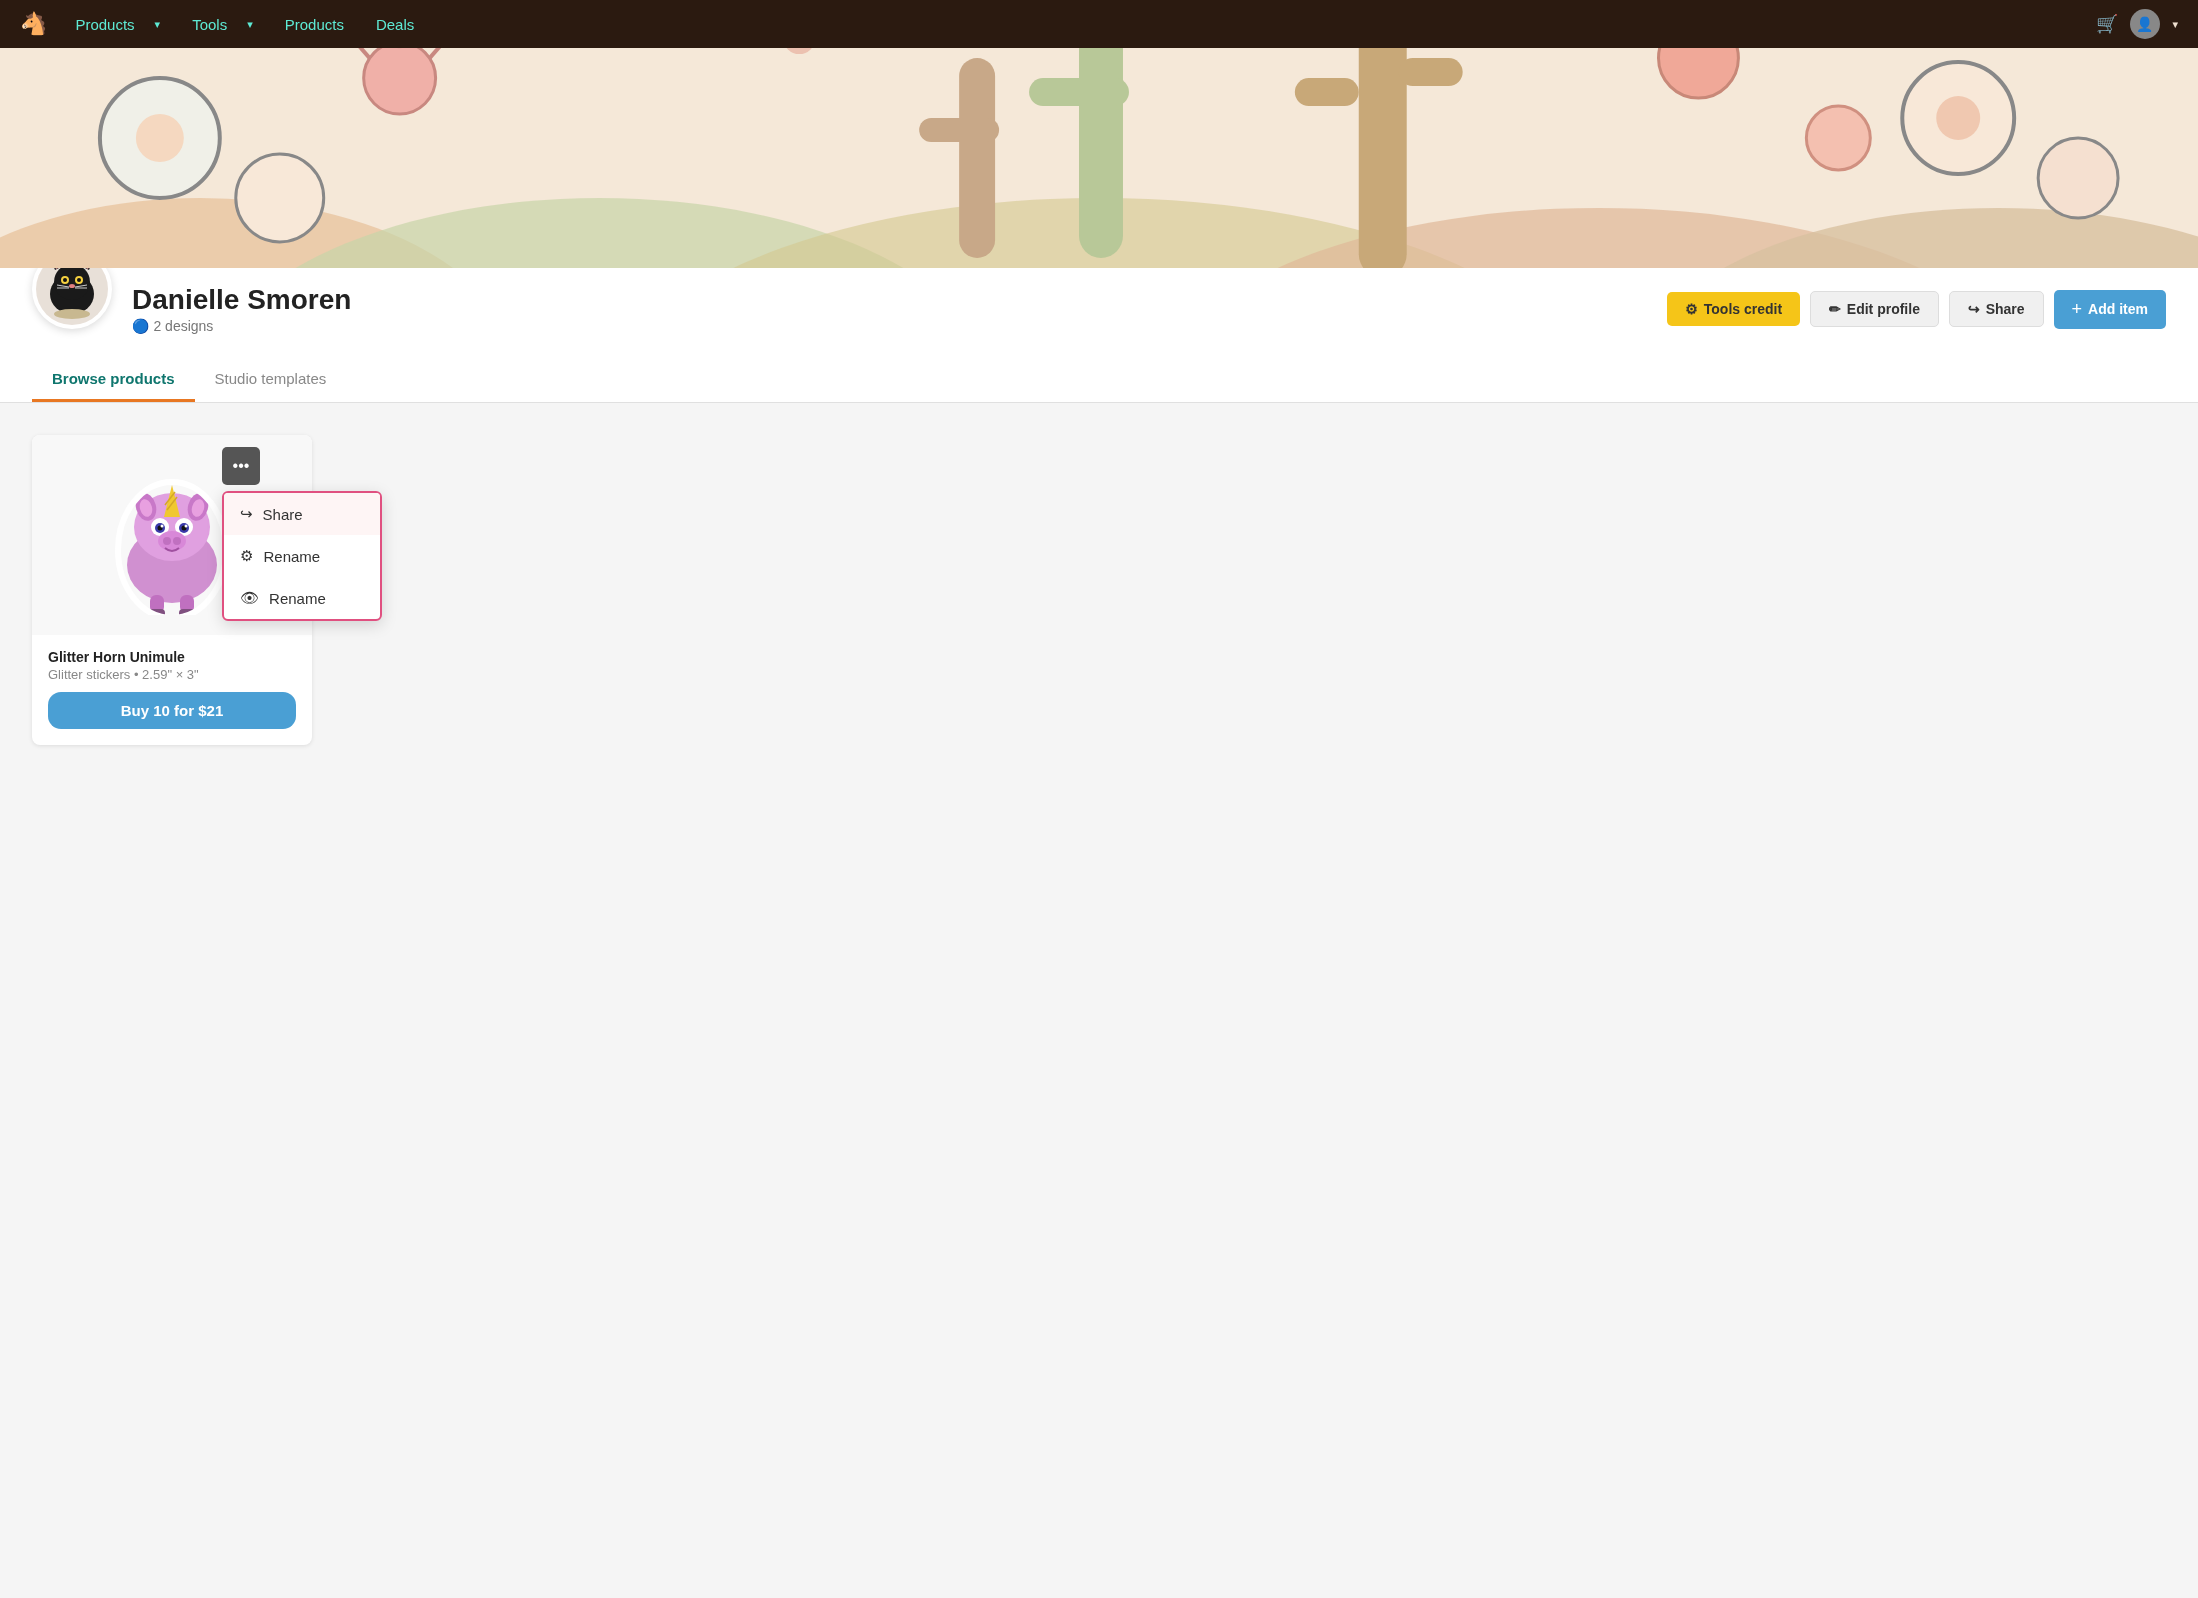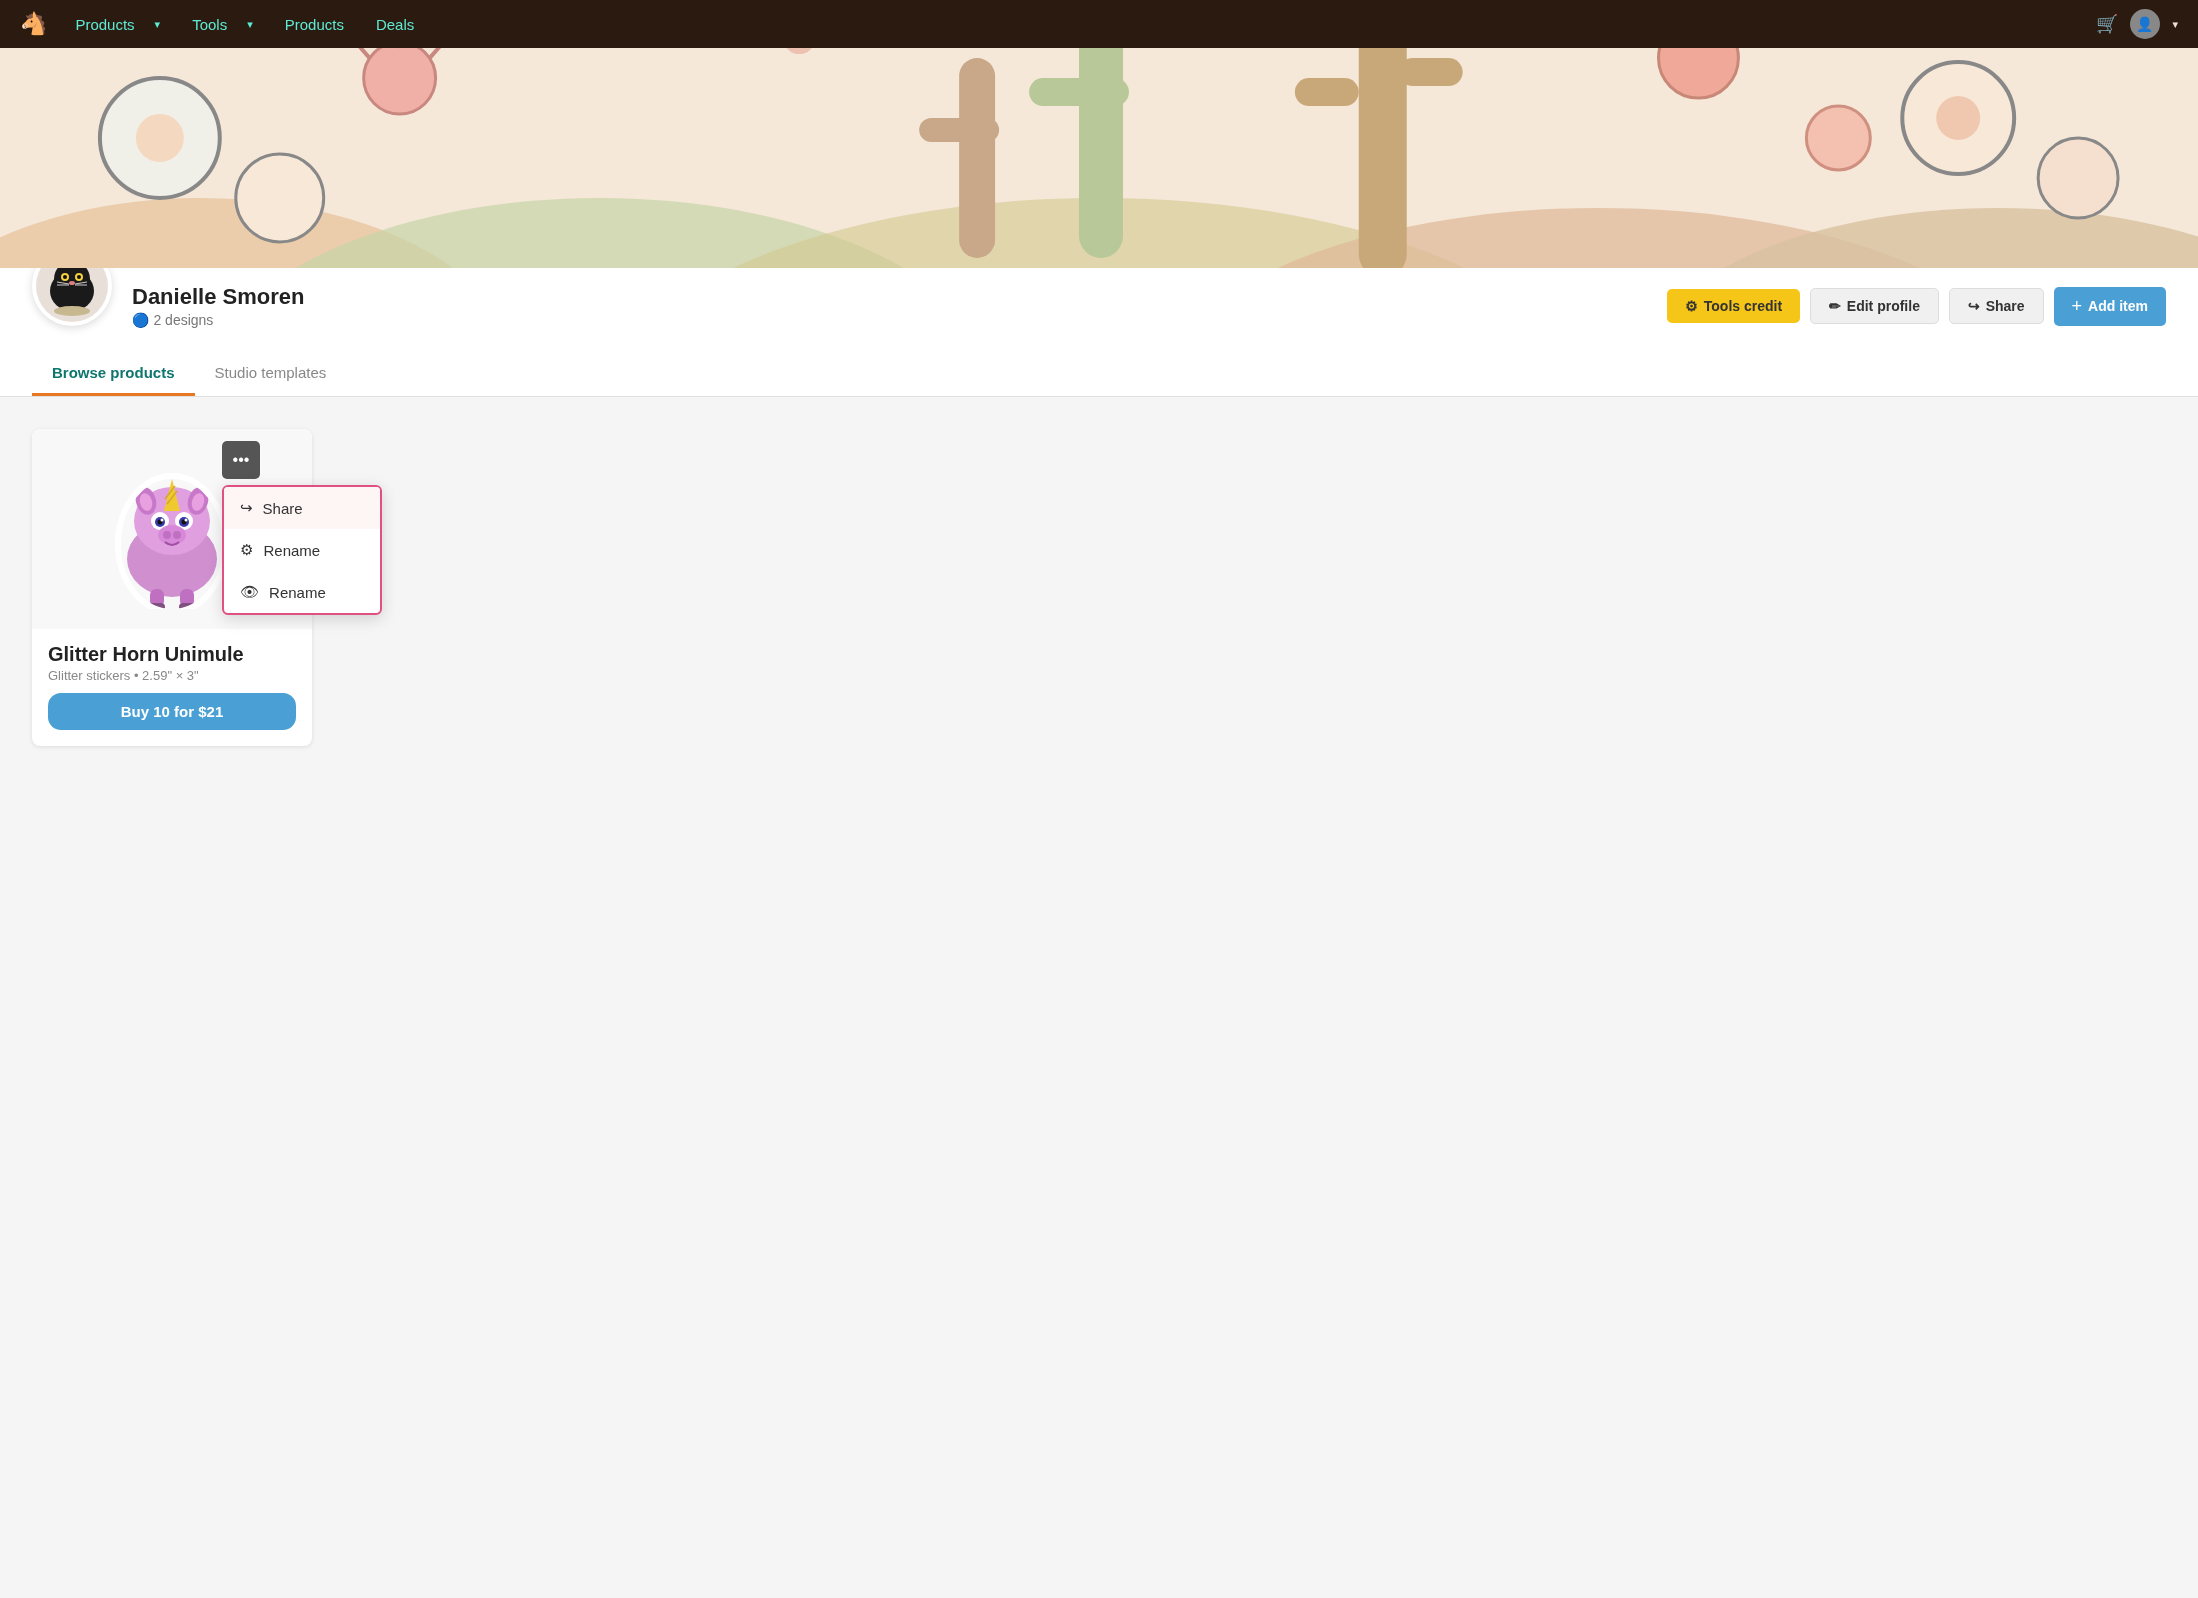--- a/index.html
+++ b/index.html
@@ -84,21 +84,21 @@
       overflow: hidden;
       box-shadow: 0 2px 8px rgba(0,0,0,0.15);
       flex-shrink: 0;
       display: flex;
       align-items: center;
       justify-content: center;
       font-size: 36px;
     }
     .profile-info { flex: 1; }
     .profile-name {
-      font-size: 22px;
+      font-size: 28px;
       font-weight: 700;
       color: #222;
     }
     .profile-designs {
       color: #777;
       font-size: 14px;
       display: flex;
       align-items: center;
       gap: 4px;
       margin-top: 2px;
@@ -209,21 +209,21 @@
       font-size: 15px;
       color: #333;
       cursor: pointer;
     }
     .context-menu-item.active { background: #fef5f5; }
 
     .product-info {
       padding: 14px 16px 16px 16px;
     }
     .product-title {
-      font-size: 20px;
+      font-size: 14px;
       font-weight: 700;
       color: #222;
     }
     .product-subtitle {
       font-size: 13px;
       color: #888;
       margin-top: 2px;
     }
     .product-buy-btn {
       margin-top: 10px;

